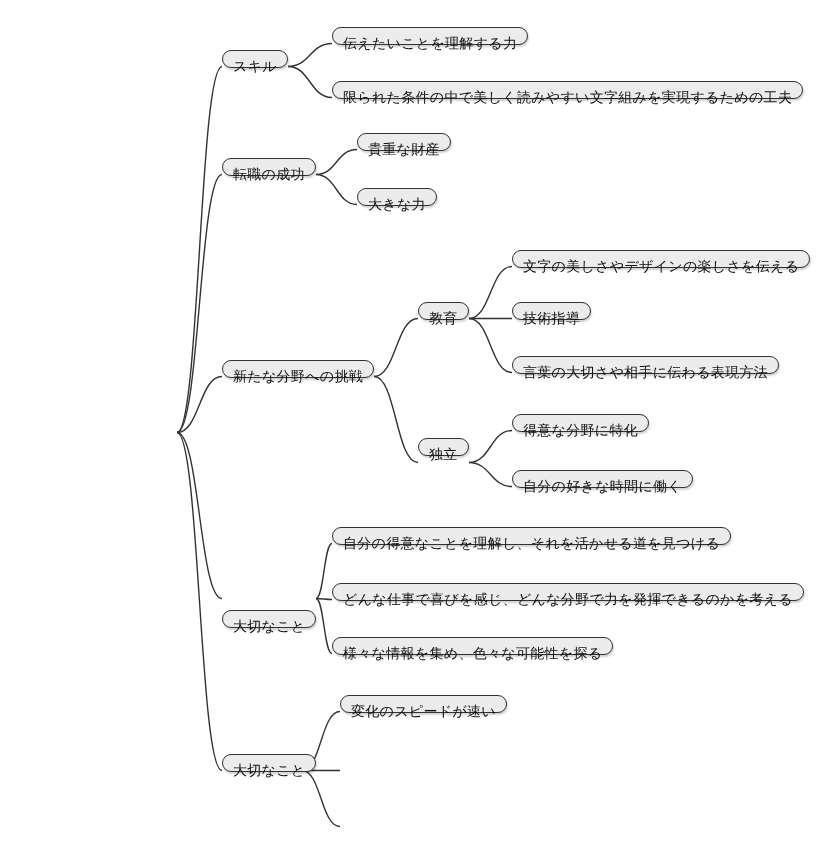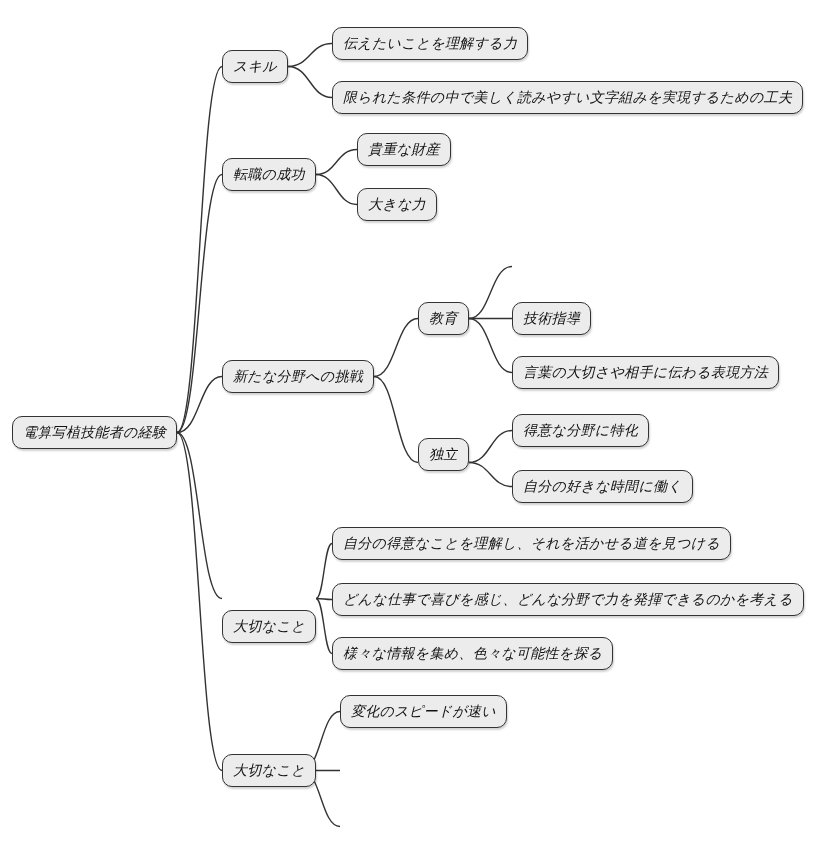--- a/index.html
+++ b/index.html
@@ -28,28 +28,27 @@
     stroke-width: 1.4;
   }
   .node {
     position: absolute;
     z-index: 1;
     box-sizing: border-box;
     background: var(--node-fill, #ececec);
     border: 1.5px solid var(--node-border, #333333);
     border-radius: 10px;
     padding: 5px 10px;
-    height: 33px;
+    height: 18px;
     line-height: 20px;
     font-size: 14px;
     letter-spacing: 0.3px;
     color: #111111;
     white-space: nowrap;
     box-shadow: 1px 2px 2px rgba(0,0,0,0.18);
-    font-style: italic;
   }
 </style>
 </head>
 <body>
 
 <div id="canvas" style="--canvas-bg: #ffffff; --node-fill: #ececec; --node-border: #333333; --edge-color: #333333;">
   <svg id="edges-layer" width="824" height="865">
       <path d="M177,432.5 C199.5,432.5 199.5,66.5 222,66.5"></path>
       <path d="M177,432.5 C199.5,432.5 199.5,174.5 222,174.5"></path>
       <path d="M177,432.5 C199.5,432.5 199.5,376.5 222,376.5"></path>
@@ -67,32 +66,32 @@
       <path d="M469,462.5 C490.5,462.5 490.5,430.5 512,430.5"></path>
       <path d="M469,462.5 C490.5,462.5 490.5,486.5 512,486.5"></path>
       <path d="M316,598.5 C324,598.5 324,543.5 332,543.5"></path>
       <path d="M316,598.5 C324,598.5 324,599.5 332,599.5"></path>
       <path d="M316,598.5 C324,598.5 324,653.5 332,653.5"></path>
       <path d="M302,770.5 C321,770.5 321,711.5 340,711.5"></path>
       <path d="M302,770.5 C321,770.5 321,770.5 340,770.5"></path>
       <path d="M302,770.5 C321,770.5 321,826.5 340,826.5"></path>
     </svg>
 
-  <div class="node" style="left:12px;  top:416px">電算写植技能者の経験</div>
 
   <div class="node" style="left:222px; top:50px">スキル</div>
   <div class="node" style="left:332px; top:27px">伝えたいことを理解する力</div>
   <div class="node" style="left:332px; top:81px">限られた条件の中で美しく読みやすい文字組みを実現するための工夫</div>
 
   <div class="node" style="left:222px; top:158px">転職の成功</div>
   <div class="node" style="left:357px; top:133px">貴重な財産</div>
   <div class="node" style="left:357px; top:188px">大きな力</div>
 
   <div class="node" style="left:222px; top:360px">新たな分野への挑戦</div>
   <div class="node" style="left:418px; top:302px">教育</div>
+  <div class="node" style="left:512px; top:250px">文字の美しさやデザインの楽しさを伝える</div>
   <div class="node" style="left:512px; top:302px">技術指導</div>
   <div class="node" style="left:512px; top:356px">言葉の大切さや相手に伝わる表現方法</div>
   <div class="node" style="left:418px; top:438px">独立</div>
   <div class="node" style="left:512px; top:414px">得意な分野に特化</div>
   <div class="node" style="left:512px; top:470px">自分の好きな時間に働く</div>
 
   <div class="node" style="left:222px; top:610px">大切なこと</div>
   <div class="node" style="left:332px; top:527px">自分の得意なことを理解し、それを活かせる道を見つける</div>
   <div class="node" style="left:332px; top:637px">様々な情報を集め、色々な可能性を探る</div>
   <div class="node" style="left:332px; top:583px">どんな仕事で喜びを感じ、どんな分野で力を発揮できるのかを考える</div>

